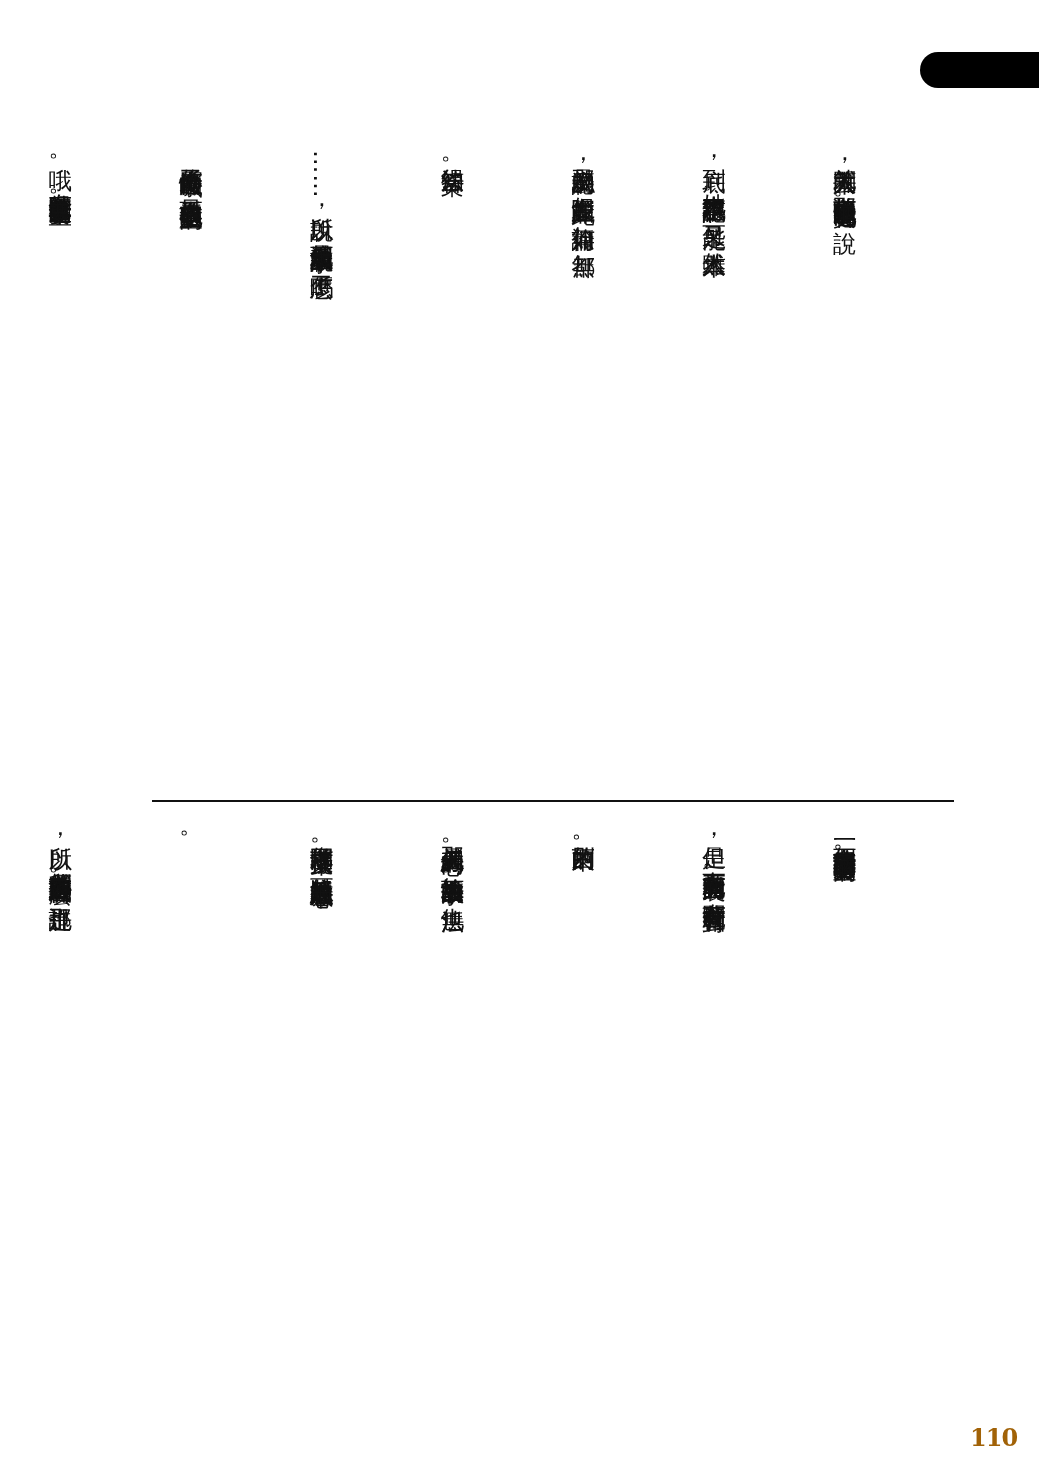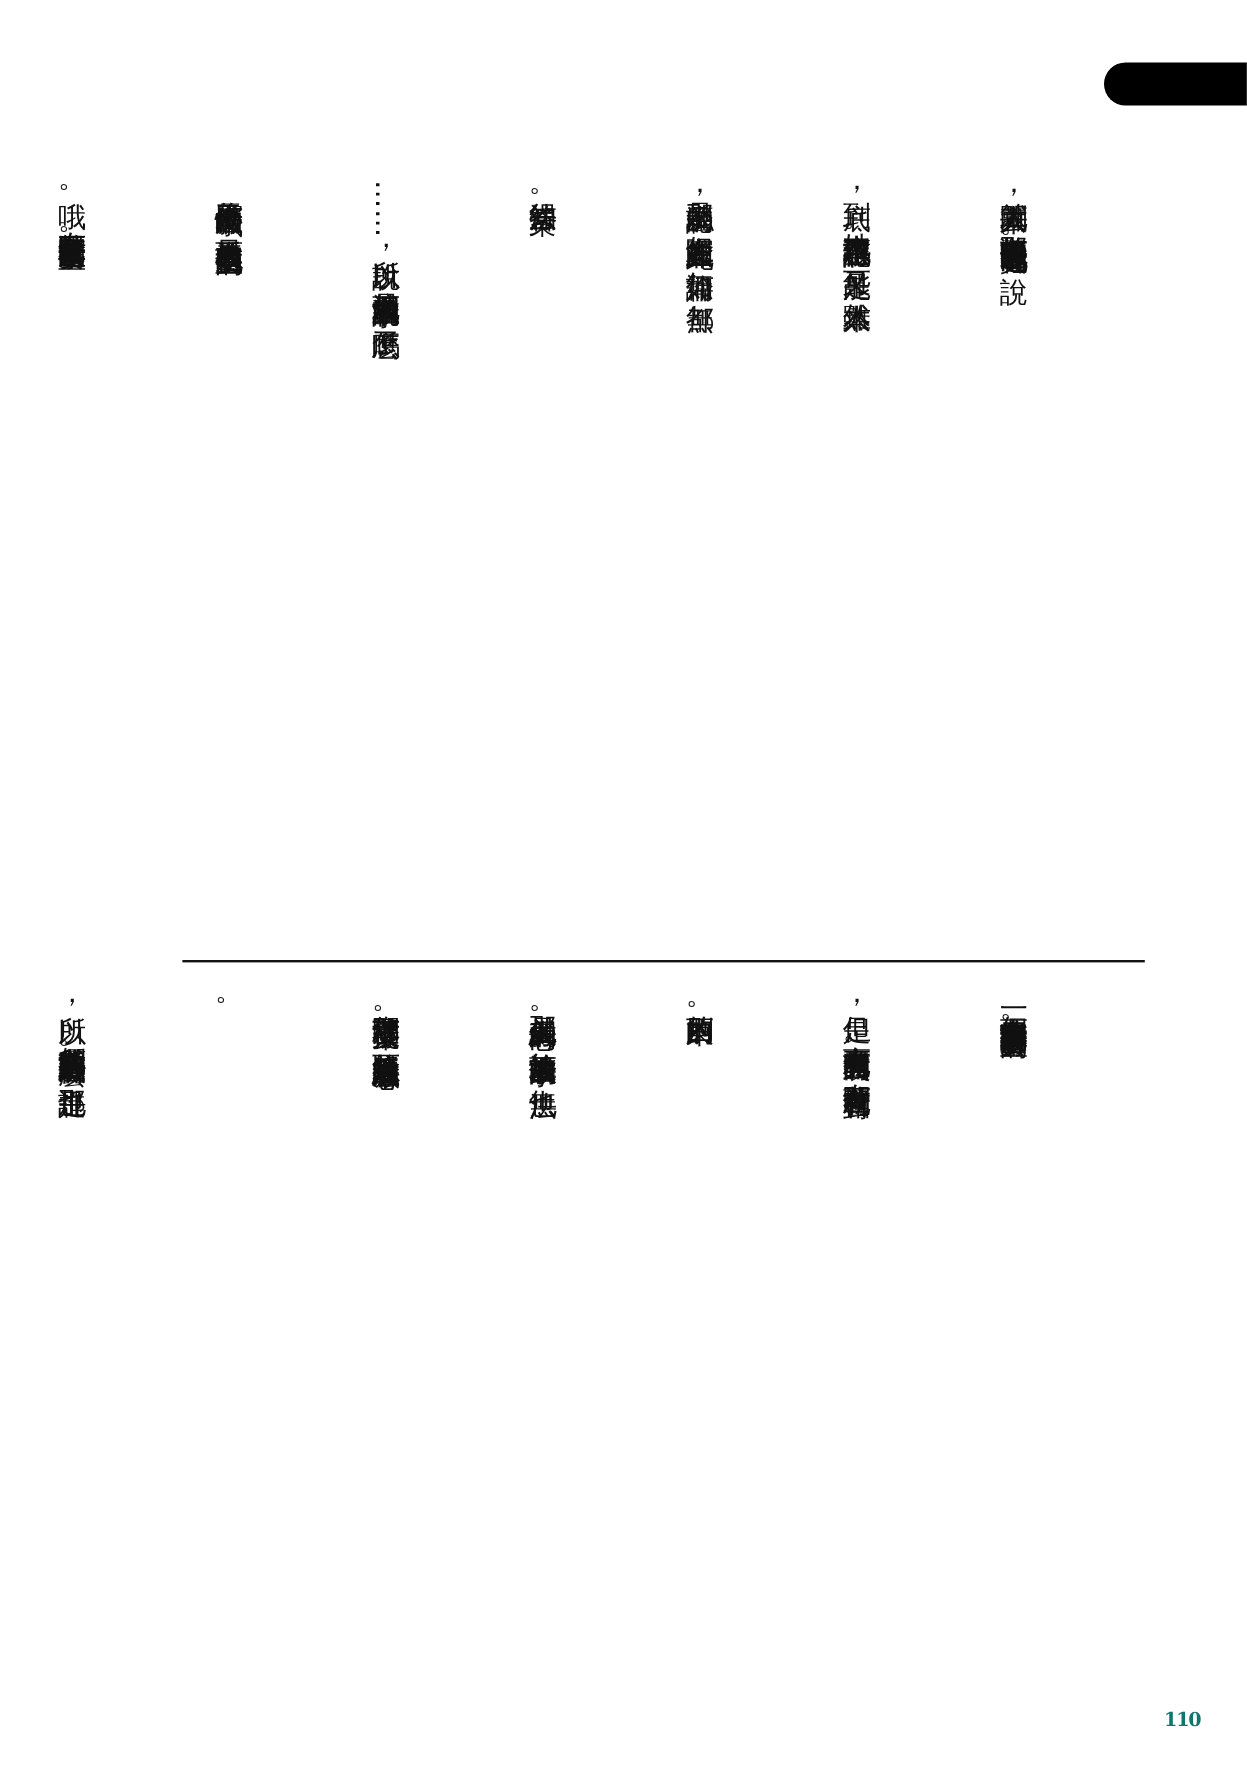--- a/index.html
+++ b/index.html
@@ -21,21 +21,21 @@
   .block-top { right: 86px; top: 150px; height: 630px; width: 800px; }
   .block-bottom { right: 86px; top: 828px; height: 600px; width: 820px; }
   .col { display: block; }
   .divider {
     position: absolute; left: 152px; top: 800px; width: 802px; height: 2px;
     background: #111;
   }
   .page-num {
     position: absolute; left: 970px; top: 1423px;
     font-family: "DejaVu Serif", "Liberation Serif", serif;
-    font-weight: bold; font-size: 16px; letter-spacing: -1px; color: #0f766e;
+    font-weight: bold; font-size: 24px; letter-spacing: -1px; color: #a16207;
   }
 </style>
 </head>
 <body>
 
 <div class="tab"></div>
 
 <div class="block block-top">
   <span class="col">就算去問本人，那彆扭的人也不可能老實回答吧。說</span>
   <span class="col">到底，她本人應該也不記得了。又可能是，雖然本人</span>

